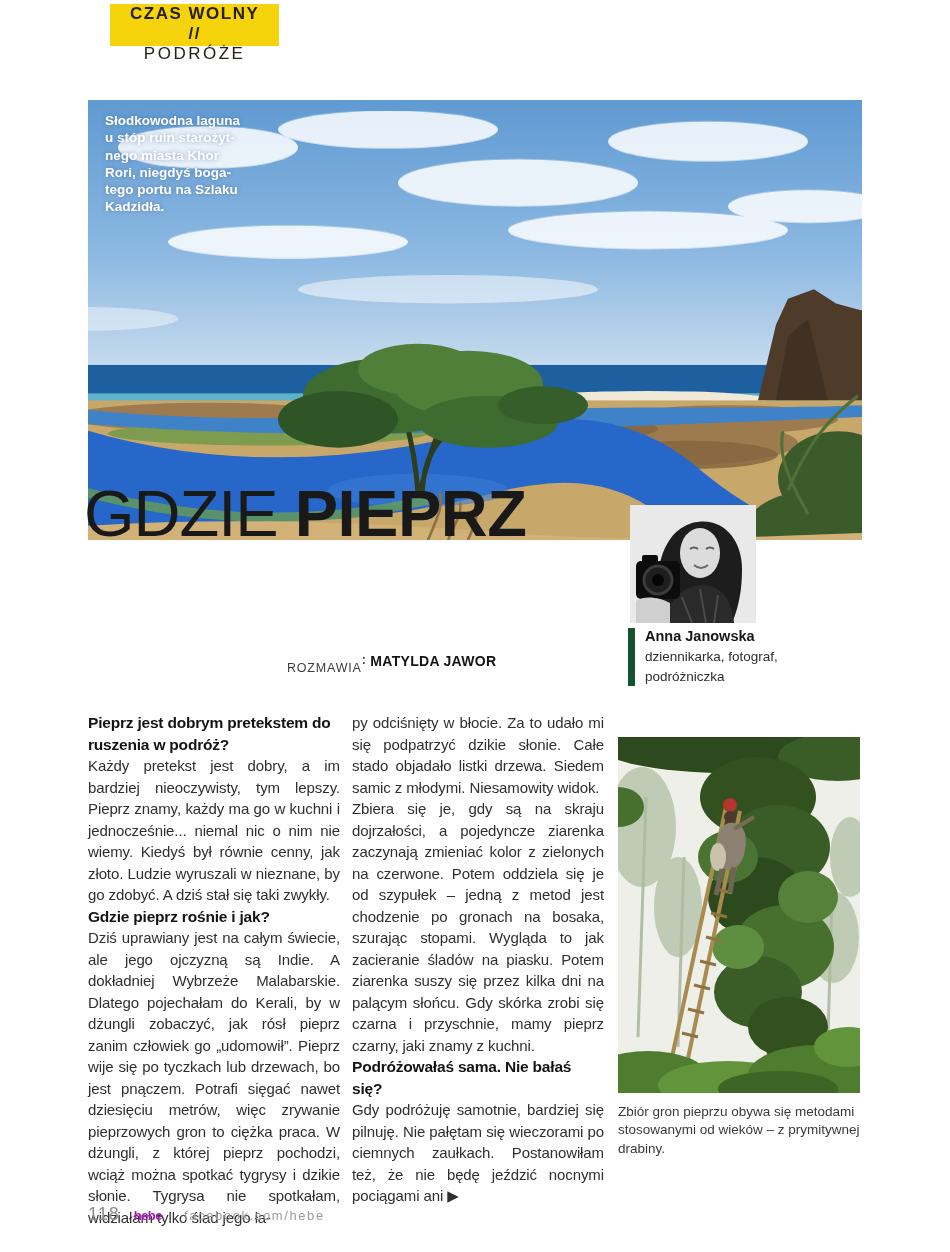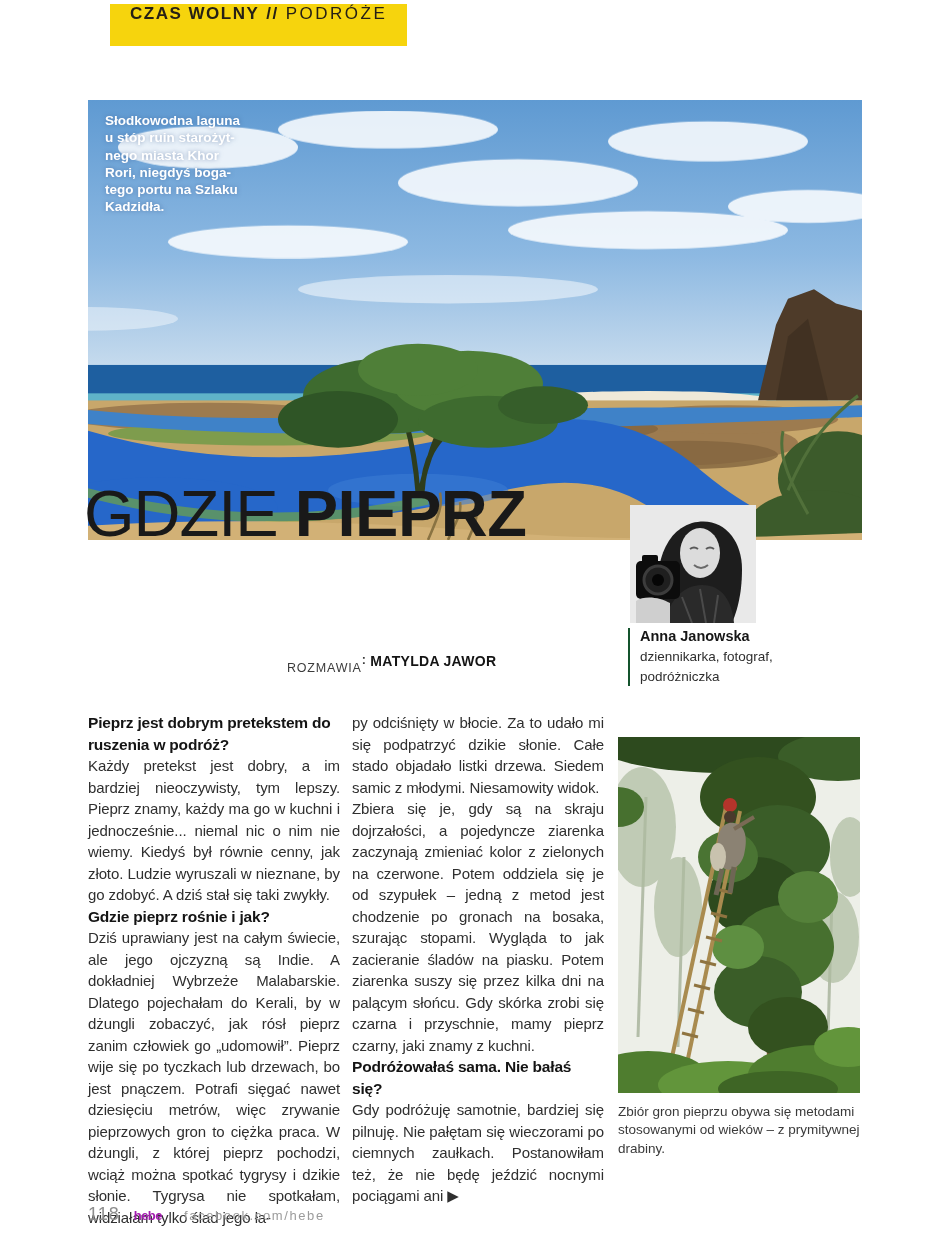--- a/index.html
+++ b/index.html
@@ -6,22 +6,22 @@
   html,body { background:#ffffff; }
   body { font-family:"Liberation Sans", sans-serif; }
   .page {
     position:relative; width:950px; height:1252px; margin:0 auto;
     background:#ffffff; overflow:hidden;
   }
   
   .badge {
     position:absolute; left:110px; top:4px; height:42px;
     background:#F6D40D; color:#262015;
-    display:flex; padding:0 20px;
-    font-size:17px; letter-spacing:1.5px; white-space:nowrap;
+    display:flex; align-items:center; padding:0 20px;
+    font-size:17px; letter-spacing:1.5px; white-space:nowrap;flex-direction:column;
   }
   .badge .b1 { font-weight:700; }
   .badge .sep { font-weight:700; margin:0 7px; }
   .badge .b2 { font-weight:400; letter-spacing:2.5px; }
   
   .hero {
     position:absolute; left:88px; top:100px; width:774px; height:440px;
     overflow:hidden;
   }
   .hero svg { display:block; width:100%; height:100%; }
@@ -45,21 +45,21 @@
   }
   .byline { position:absolute; left:287px; top:652px; white-space:nowrap; }
   .byline .lbl { font-size:12.5px; color:#3c3c3c; letter-spacing:0.8px; position:relative; top:6px; }
   .byline .col { font-size:12.5px; color:#3c3c3c; font-weight:700; position:relative; top:-2px; }
   .byline .nm  { font-size:14px; font-weight:700; color:#141414; letter-spacing:0.3px; }
   
   .portrait { position:absolute; left:630px; top:505px; width:126px; height:118px; overflow:hidden; }
   .portrait svg { display:block; width:100%; height:100%; }
   .author {
     position:absolute; left:628px; top:628px; width:180px;
-    border-left:2px solid #14532d; padding-left:10px;
+    border-left:7px solid #14532d; padding-left:10px;
   }
   .author .name { font-weight:700; font-size:14.5px; color:#161616; margin-bottom:3px; }
   .author .role { font-size:13.5px; color:#2e2e2e; line-height:1.45; }
   
   .article {
     position:absolute; left:88px; top:712px; width:516px;
     display:flex; gap:12px;
   }
   .colm { width:252px; }
   .colm h3 {

